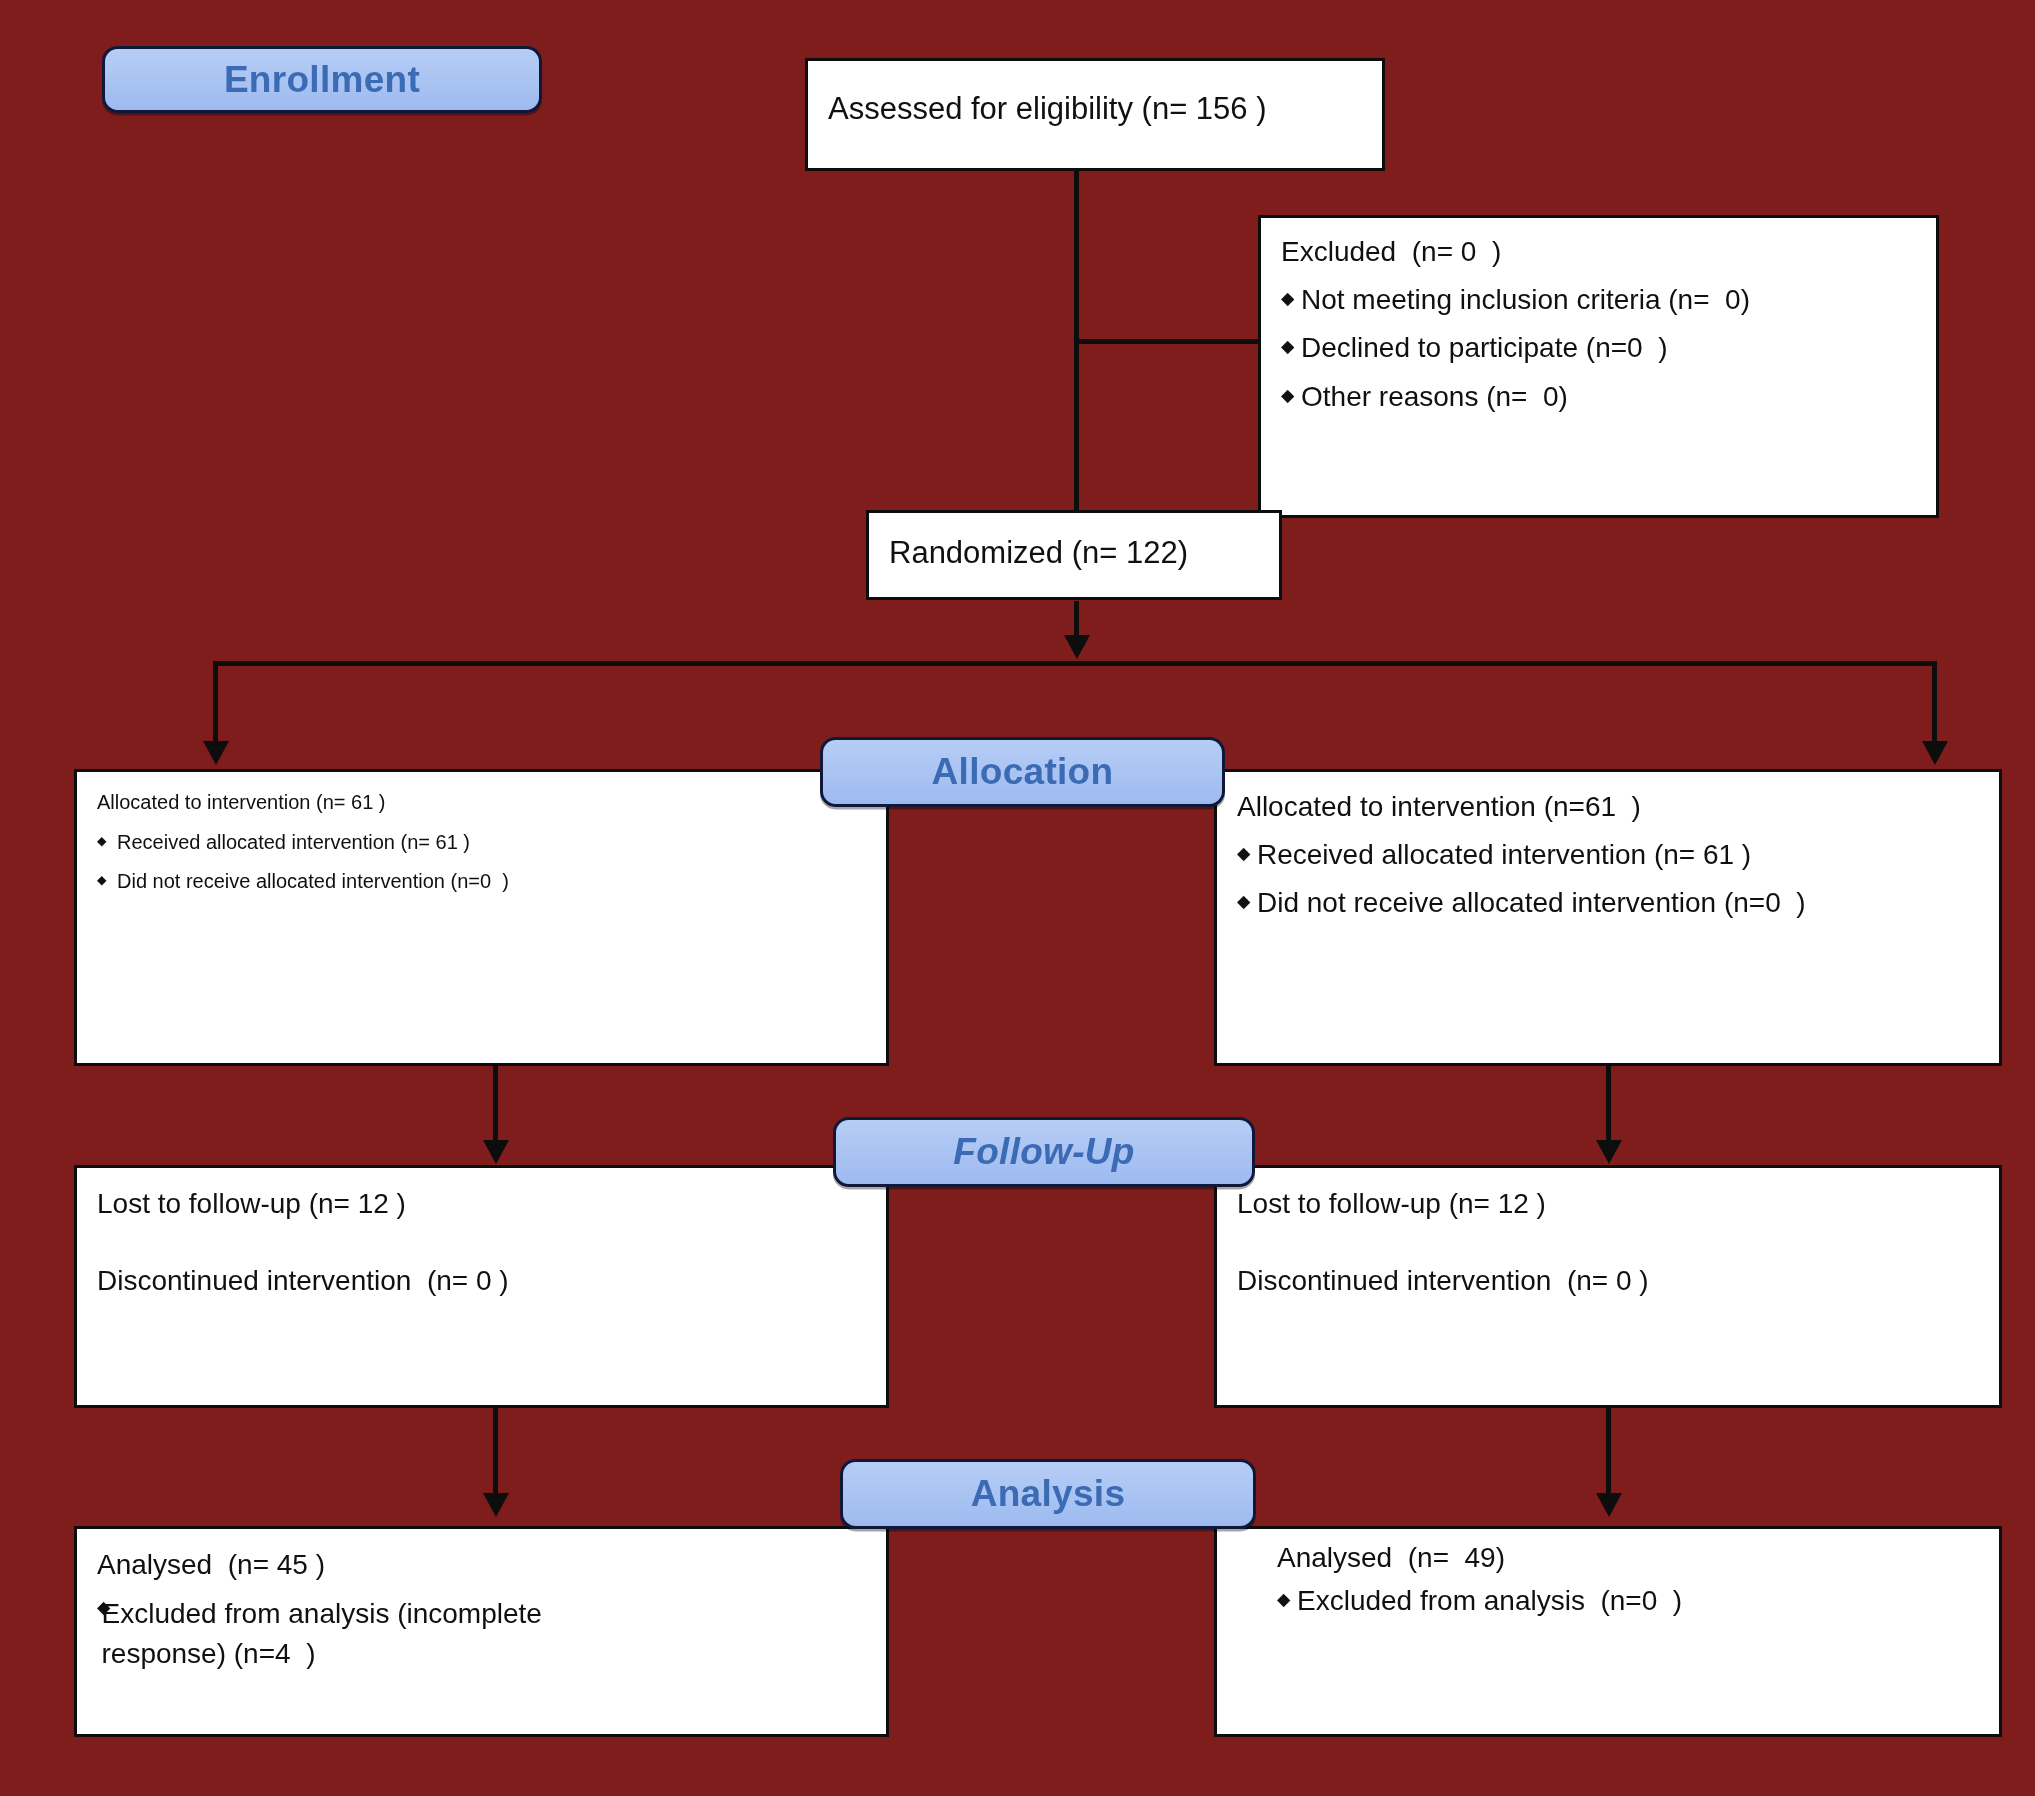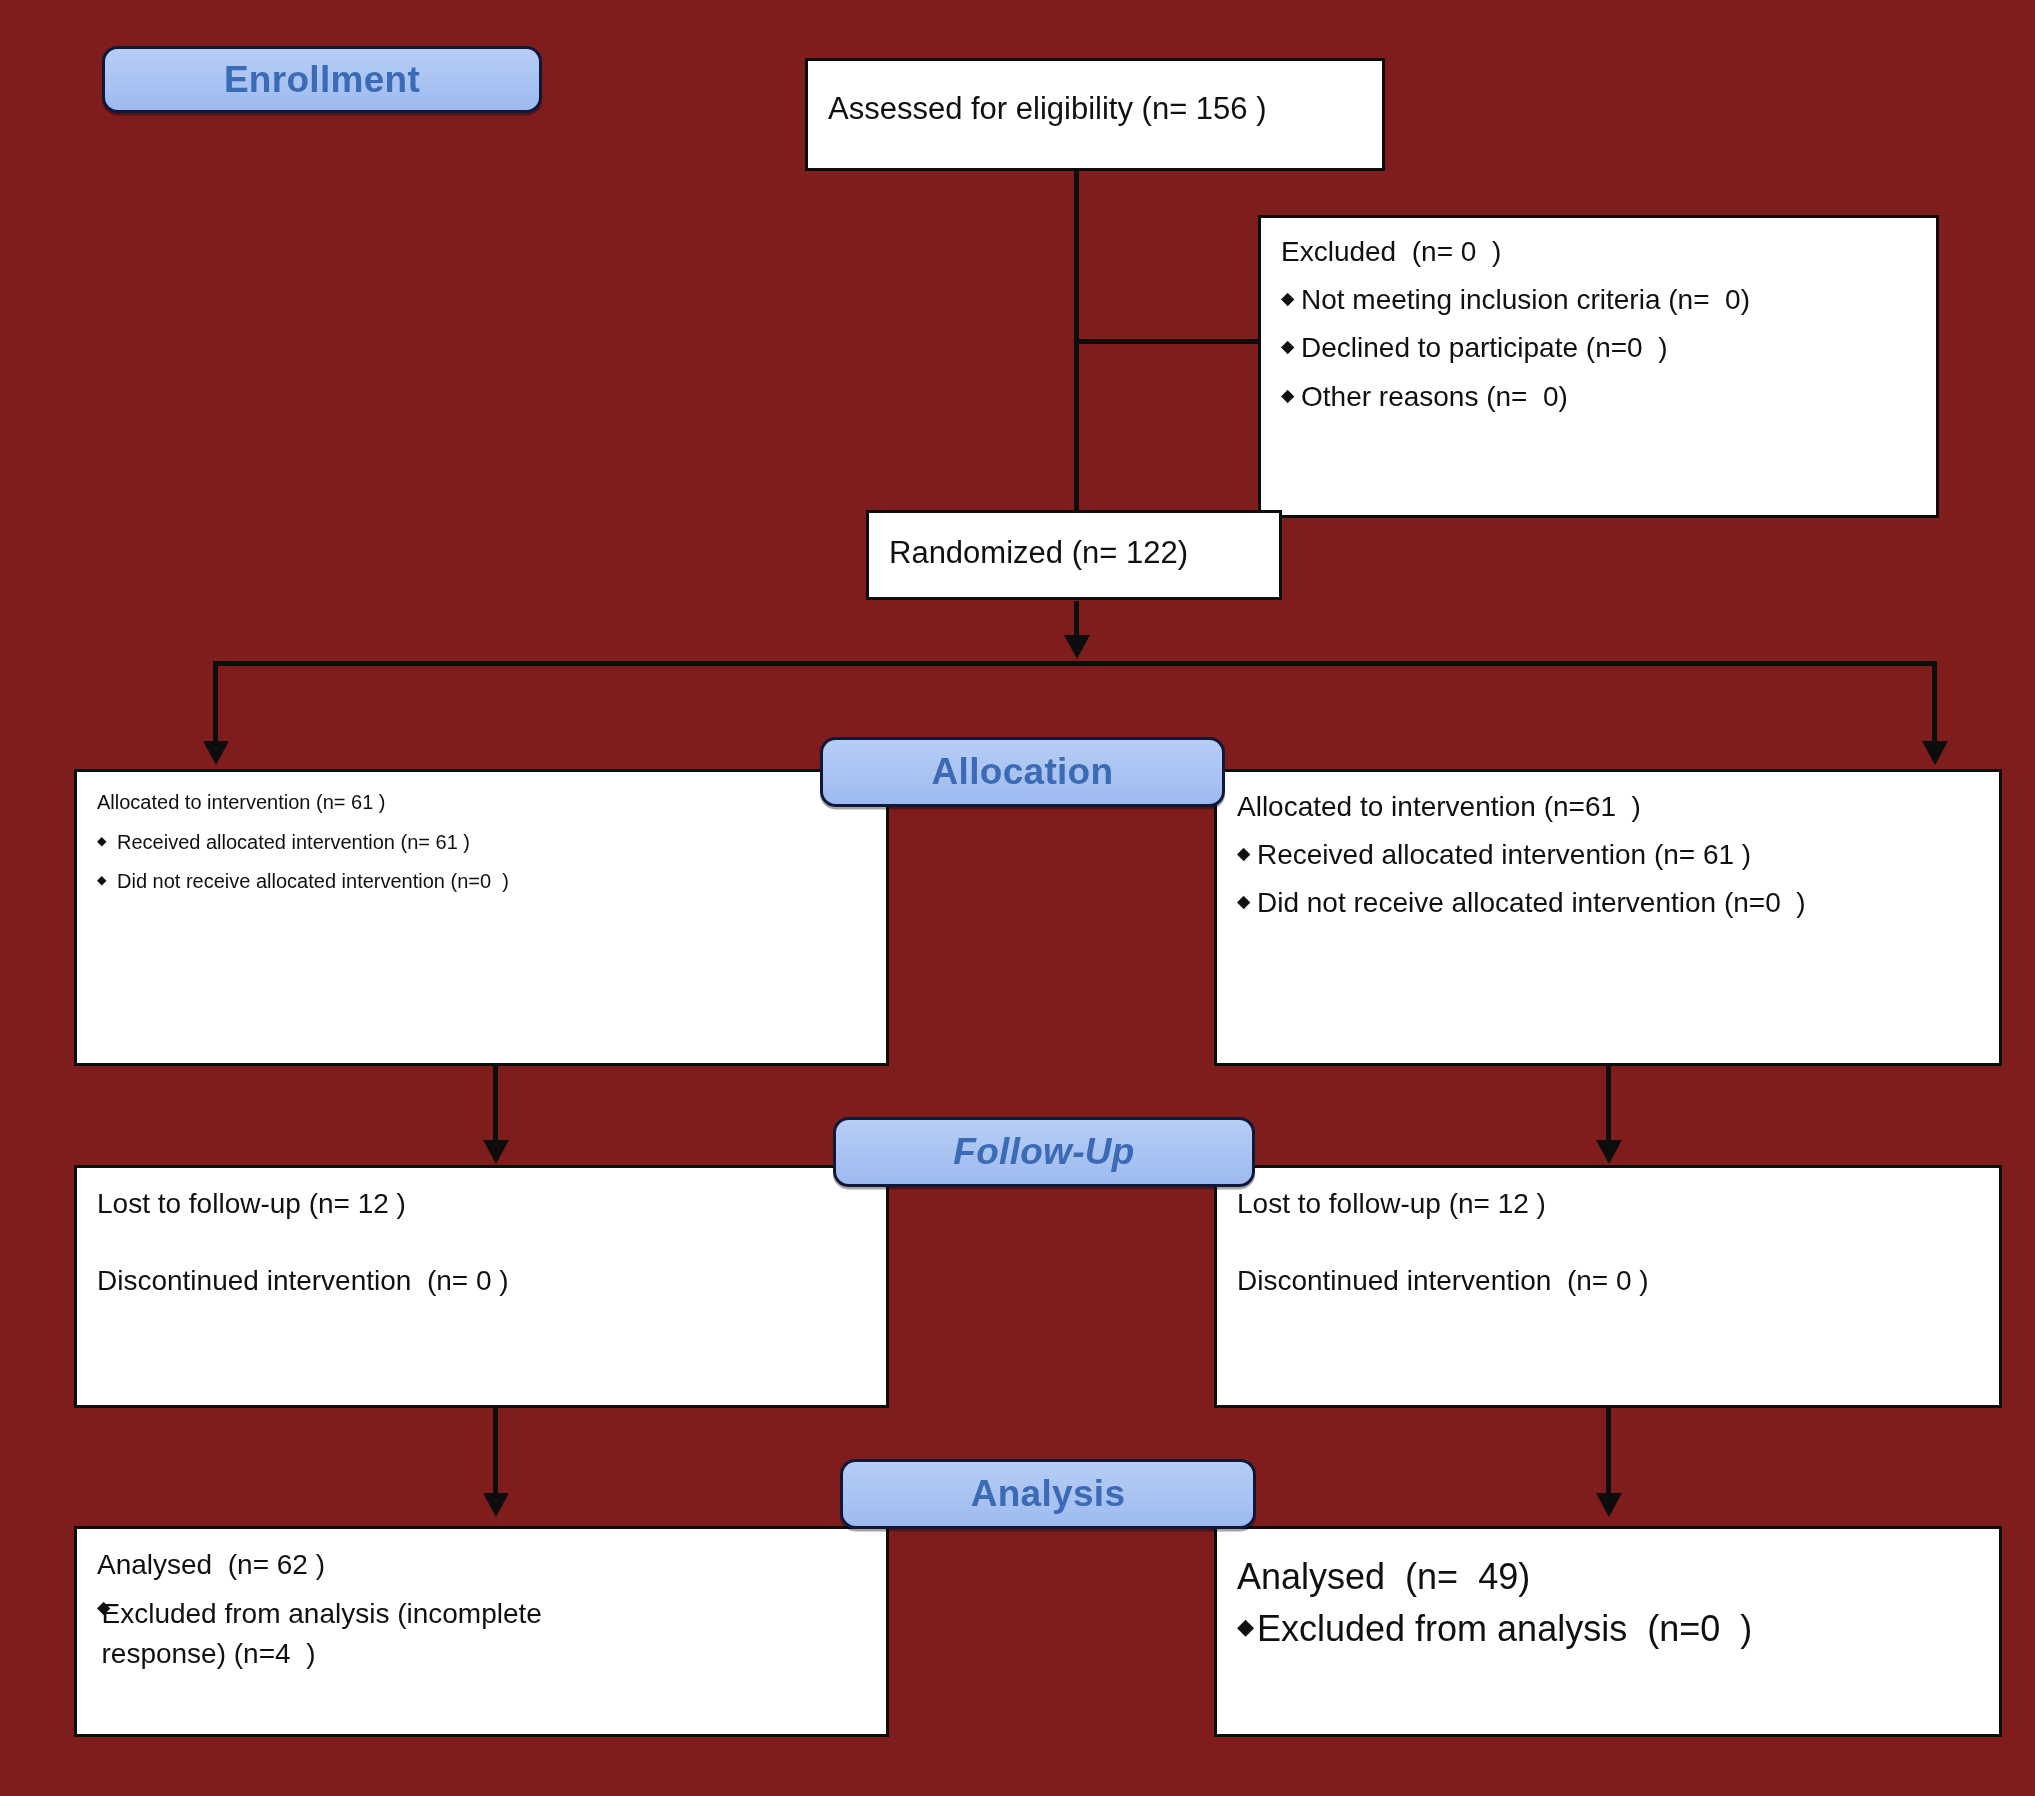--- a/index.html
+++ b/index.html
@@ -217,31 +217,31 @@
 
   <div class="abs vline" style="left:1606px; top:1408px; width:5.4px; height:88px;"></div>
   <div class="abs arrow-down" style="left:1596px; top:1493px;"></div>
 
   <div class="abs stage-badge" style="left:840px; top:1459px; width:416px; height:70px; font-size:37px;">
     <span>Analysis</span>
   </div>
 
   <div class="abs node-box" style="left:74px; top:1526px; width:815px; height:211px;">
     <div class="box-inner" style="font-size:28px; padding-top:21.4px;">
-      <span class="line-plain" style="margin-bottom:13px;">Analysed  (n= 62 )</span>
+      <span class="line-plain" style="margin-bottom:13px;">Analysed  (n= 45 )</span>
 
       <div class="bullet-line">
         <span class="bullet-marker">◆</span>
         <span class="bullet-text" style="line-height:1.45; max-width:547px; margin-left:-15.5px;">Excluded from analysis (incomplete response) (n=4  )</span>
       </div>
     </div>
   </div>
 
   <div class="abs node-box" style="left:1214px; top:1526px; width:788px; height:211px;">
-    <div class="box-inner" style="font-size:36px; padding-top:29px;">
+    <div class="box-inner" style="font-size:28px; padding-top:14px;margin-left:40px;">
       <span class="line-plain" style="margin-bottom:13px;">Analysed  (n=  49)</span>
 
       <div class="bullet-line">
         <span class="bullet-marker">◆</span>
         <span class="bullet-text">Excluded from analysis  (n=0  )</span>
       </div>
     </div>
   </div>
 
 </div>

